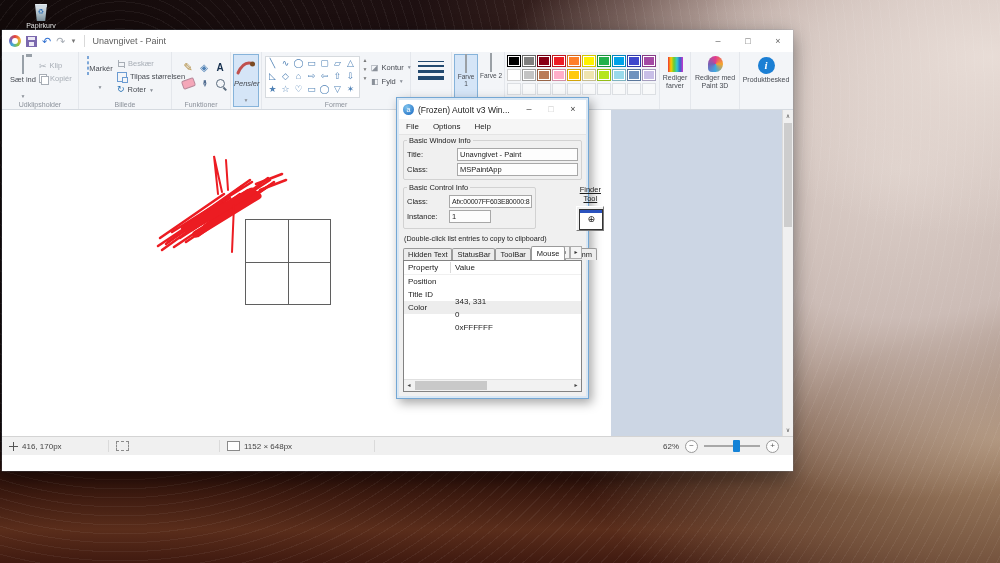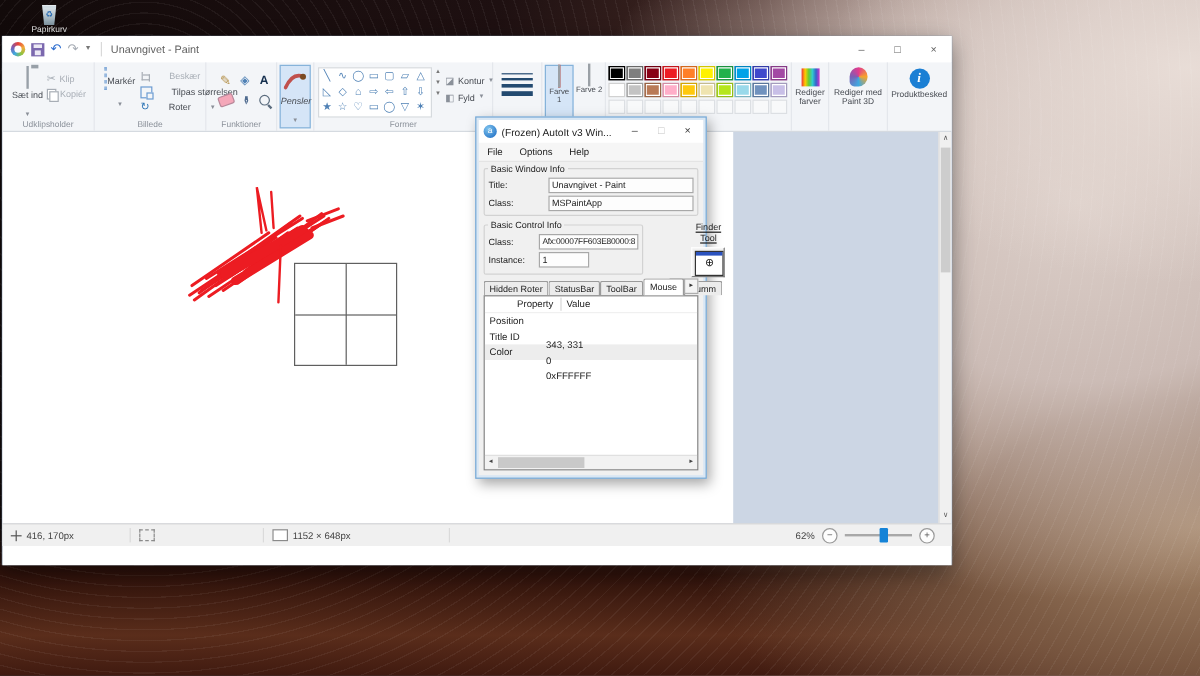--- a/index.html
+++ b/index.html
@@ -75,21 +75,21 @@
   .clip-items .row{display:flex;align-items:center;gap:3px;height:13px;}
   .ic-scissors{color:#a7adb5;font-size:9px;}
   .ic-copy{width:8px;height:9px;position:relative;}
   .ic-copy::before,.ic-copy::after{content:"";position:absolute;width:6px;height:7px;border:1px solid #a7adb5;background:#fff;}
   .ic-copy::after{left:2px;top:2px;}
   
   .g-img{width:92px;}
   .select-btn{position:absolute;left:7px;top:5px;width:28px;text-align:center;}
   .ic-select{width:18px;height:13px;margin:0 auto;border:1px dashed #7da7d8;}
   .img-items{position:absolute;left:38px;top:5px;}
-  .img-items .row{display:flex;align-items:center;gap:16px;height:13px;white-space:nowrap;}
+  .img-items .row{display:flex;align-items:center;gap:3px;height:13px;white-space:nowrap;}
   .ic-crop{width:8px;height:8px;position:relative;}
   .ic-crop::before{content:"";position:absolute;left:1px;top:0;width:6px;height:6px;border-left:1px solid #a7adb5;border-bottom:1px solid #a7adb5;}
   .ic-crop::after{content:"";position:absolute;left:2px;top:2px;width:5px;height:5px;border-right:1px solid #a7adb5;border-top:1px solid #a7adb5;}
   .ic-resize{width:8px;height:8px;border:1px solid #6b9bd2;position:relative;}
   .ic-resize::after{content:"";position:absolute;right:-2px;bottom:-2px;width:4px;height:4px;background:#f3f5f8;border:1px solid #6b9bd2;}
   .ic-rotate{color:#2e75b6;font-size:9px;line-height:9px;}
   
   .g-tools{width:58px;}
   .tools-grid{position:absolute;left:8px;top:7px;width:48px;display:grid;grid-template-columns:repeat(3,16px);grid-auto-rows:16px;justify-items:center;align-items:center;}
   .ic-pencil{color:#b08a3e;font-size:11px;}
@@ -199,21 +199,21 @@
   .ft-icon .tgt{position:absolute;left:0;right:0;top:3px;bottom:0;text-align:center;font-size:9px;line-height:12px;color:#111;}
   .ai-hint{font-size:7.2px;padding:3px 5px 2px;flex:none;}
   .ai-tabs{display:flex;align-items:flex-end;padding:0 0 0 4px;height:15px;position:relative;flex:none;}
   .ai-tab{font-size:7.5px;padding:1px 4px;border:1px solid #9a9a9a;border-bottom:none;background:#ececec;
     border-radius:2px 2px 0 0;white-space:nowrap;}
   .ai-tab.active{background:#fff;padding:2px 5px;position:relative;z-index:2;}
   .ai-spin{position:absolute;right:4px;bottom:1px;display:flex;}
   .ai-spin span{width:10px;height:11px;border:1px solid #adadad;background:#f4f4f4;font-size:5px;line-height:11px;text-align:center;color:#333;}
   .ai-list{margin:0 4px 4px;border:1px solid #828282;background:#fff;flex:1;position:relative;overflow:hidden;}
   .lv-head{display:flex;height:13px;align-items:center;border-bottom:1px solid #f0f0f0;}
-  .lv-head .c1{width:42px;padding-left:21px;text-align:center;}
+  .lv-head .c1{width:42px;padding-left:4px;}
   .lv-head .cdiv{width:1px;height:11px;background:#d8d8d8;}
   .lv-head .c2{padding-left:4px;}
   .lv-row{display:flex;height:13px;align-items:center;}
   .lv-row .c1{width:42px;padding-left:4px;flex:none;}
   .lv-row .c2{padding-left:5px;margin-top:40px;}
   .lv-row.hl{background:#ededed;}
   .ai-hscroll{position:absolute;left:0;right:0;bottom:0;height:11px;background:#f2f2f2;border-top:1px solid #e0e0e0;}
   .ai-hscroll .harr{position:absolute;top:0;bottom:0;width:10px;text-align:center;font-size:5px;line-height:11px;color:#444;}
   .ai-hscroll .harr.r{right:0;}
   .ai-hscroll .hthumb{position:absolute;left:11px;top:1px;bottom:1px;width:72px;background:#c9c9c9;}
@@ -541,23 +541,24 @@
       <div class="finder">
         <div class="flbl2">Finder Tool</div>
         <div class="ft-btn">
           <div class="ft-icon">
               <span class="tgt">⊕</span>
             </div>
         </div>
       </div>
     </div>
 
+    <div class="ai-hint">(Double-click list entries to copy to clipboard)</div>
 
     <div class="ai-tabs" id="autoit-tabs">
-      <div class="ai-tab">Hidden Roter</div>
+      <div class="ai-tab">Hidden Text</div>
         <div class="ai-tab">StatusBar</div>
         <div class="ai-tab">ToolBar</div>
         <div class="ai-tab active">Mouse</div>
         <div class="ai-tab">Summ</div>
         <div class="ai-spin">
         <span>◄</span>
         <span>►</span>
       </div>
     </div>
 

